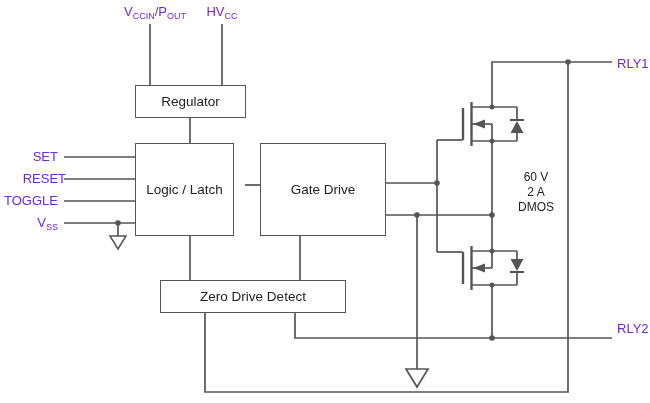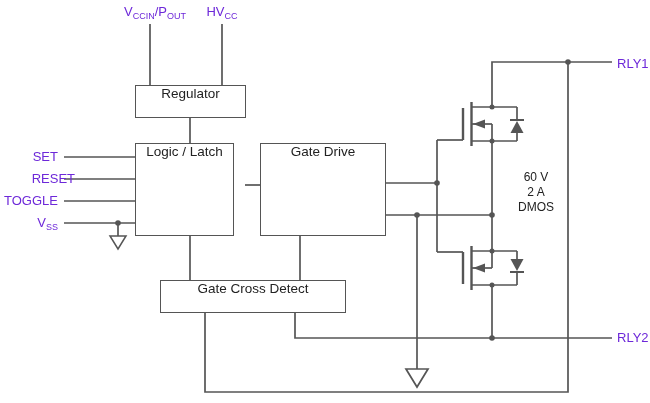--- a/index.html
+++ b/index.html
@@ -10,21 +10,21 @@
     font-family:"Liberation Sans", sans-serif;
     color:#222222;
     overflow:hidden;
   }
   svg.wiring{position:absolute;left:0;top:0;}
   .block{
     position:absolute;
     box-sizing:border-box;
     background:#ffffff;
     border:1.7px solid #555555;
-    display:flex;justify-content:center;
+    display:flex;align-items:center;justify-content:center;
     font-size:13.5px;
     color:#222222;
     white-space:nowrap;
   }
   .lbl{
     position:absolute;
     font-size:13px;
     line-height:16px;
     height:16px;
     color:#6d28d9;
@@ -128,44 +128,44 @@
 
   <div class="block" style="left:135px;top:143px;width:99px;height:93px;">
     <span>Logic / Latch</span>
   </div>
 
   <div class="block" style="left:260px;top:143px;width:126px;height:93px;">
     <span>Gate Drive</span>
   </div>
 
   <div class="block" style="left:160px;top:280px;width:186px;height:33px;">
-    <span>Gate Cross Detect</span>
+    <span>Zero Drive Detect</span>
   </div>
 
   <div class="lbl center" style="left:112px;top:4px;width:86px;">
     <span>V</span><sub>CCIN</sub><span>/P</span><sub>OUT</sub>
   </div>
 
   <div class="lbl center" style="left:200px;top:4px;width:44px;">
     <span>HV</span><sub>CC</sub>
   </div>
 
   <div class="lbl right" style="left:3px;top:149px;width:55px;">SET</div>
 
-  <div class="lbl right" style="left:20px;top:171px;width:55px;">RESET</div>
+  <div class="lbl right" style="left:11px;top:171px;width:55px;">RESET</div>
 
   <div class="lbl right" style="left:3px;top:193px;width:55px;">TOGGLE</div>
 
   <div class="lbl right" style="left:3px;top:215px;width:55px;">
     <span>V</span><sub>SS</sub>
   </div>
 
   <div class="lbl" style="left:617px;top:56px;">RLY1</div>
 
-  <div class="lbl" style="left:617px;top:330px;">RLY2</div>
+  <div class="lbl" style="left:617px;top:321px;">RLY2</div>
 
   <div class="rating">
     <div>60 V</div>
     <div>2 A</div>
     <div>DMOS</div>
   </div>
 
 </div>
 
 </body></html>

